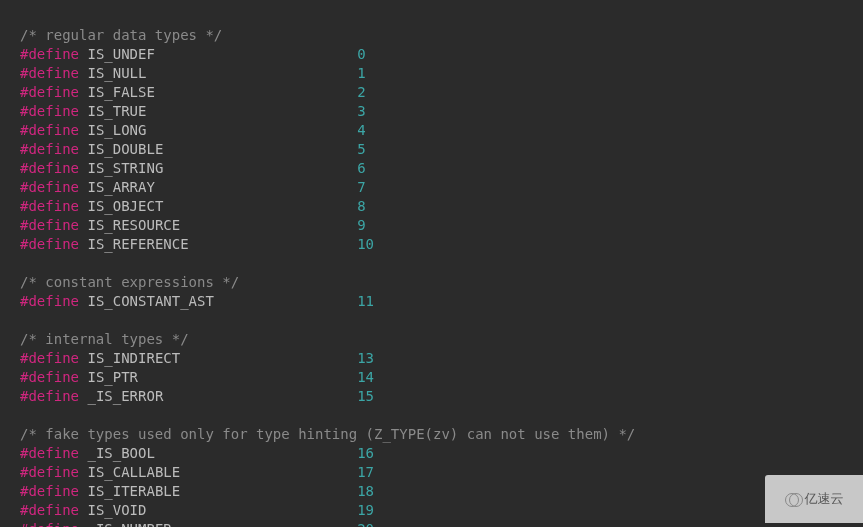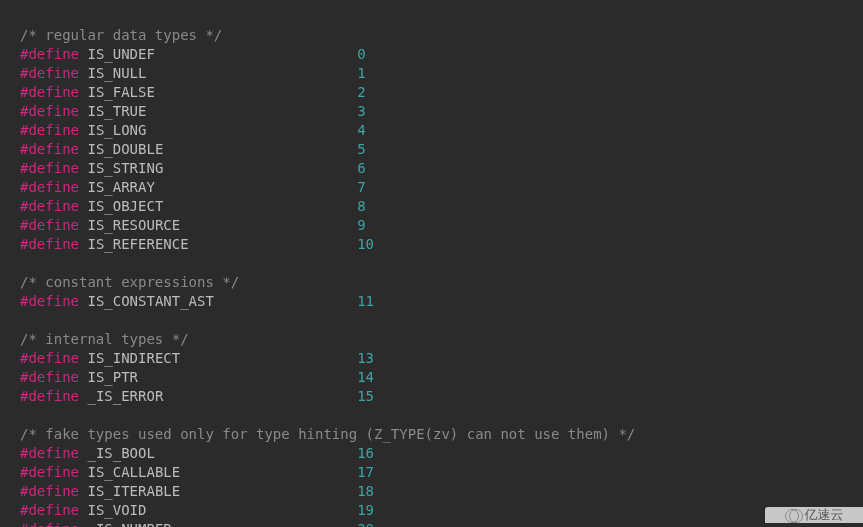--- a/index.html
+++ b/index.html
@@ -22,21 +22,21 @@
   .c  { color: #8a8a8a; }      
   .d  { color: #d0267f; }      
   .n  { color: #bcbcbc; }      
   .v  { color: #3ca6a6; }      
 
   .watermark {
     position: absolute;
     right: 0;
     bottom: 4px;
     width: 98px;
-    height: 16px;
+    height: 48px;
     background: rgba(240,240,240,0.8);
     display: flex;
     align-items: center;
     justify-content: center;
     font-family: "Microsoft YaHei", sans-serif;
     font-size: 13px;
     color: #555;
     border-top-left-radius: 3px;
   }
   .watermark .logo {

